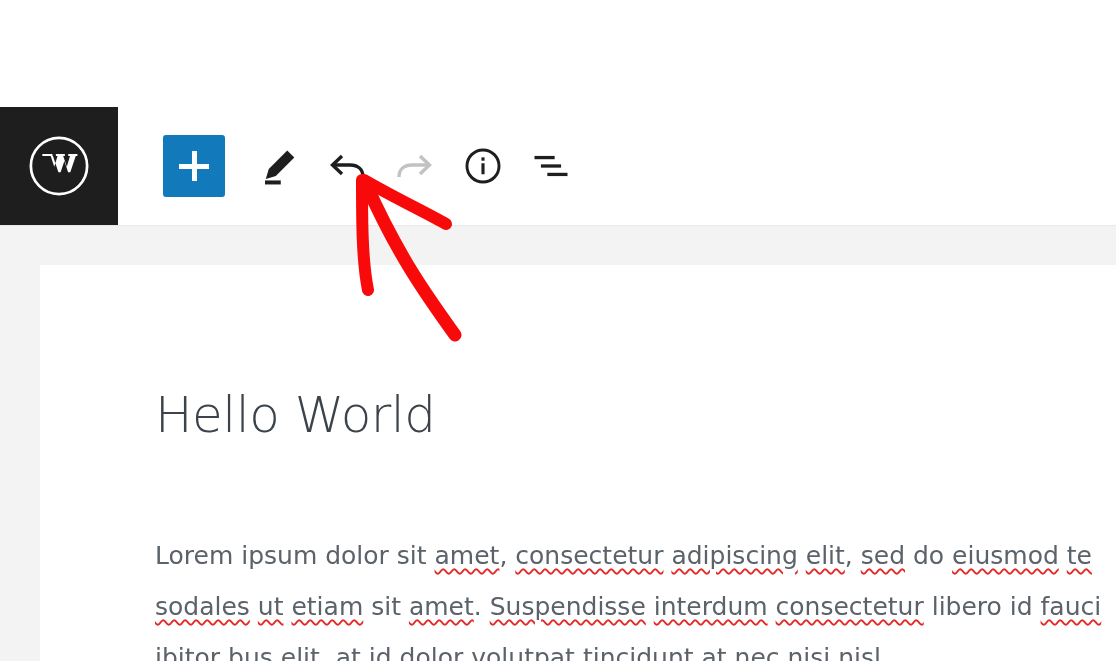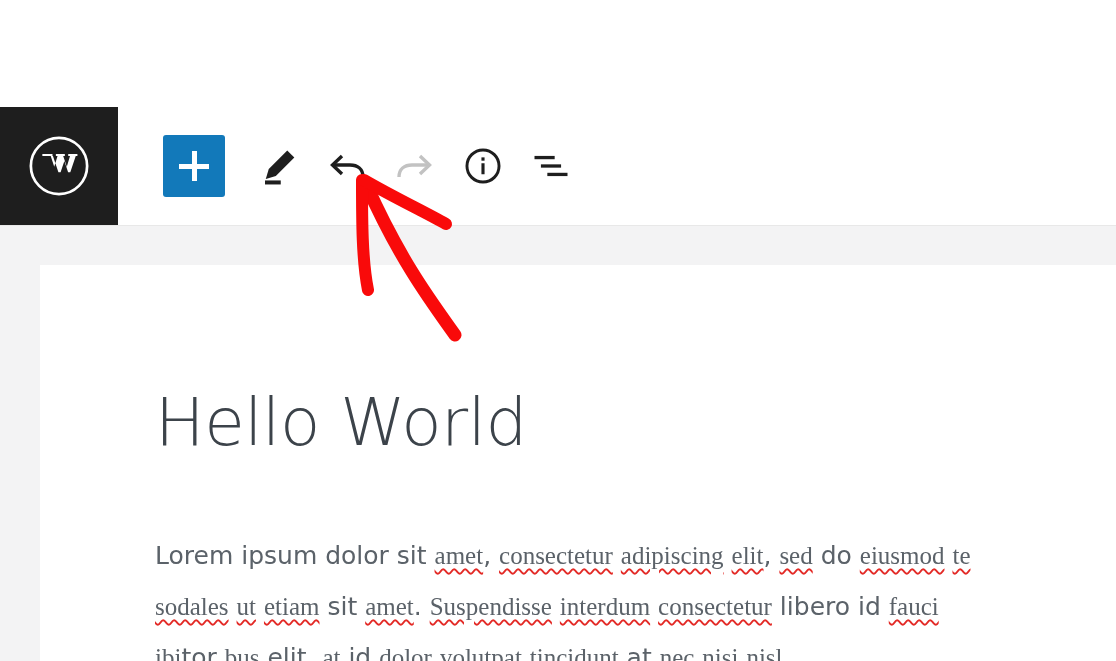--- a/index.html
+++ b/index.html
@@ -122,21 +122,21 @@
     overflow: hidden;
   }
 
   #post-title {
     position: absolute;
     left: 115px;
     top: 125px;
     margin: 0;
     font-family: "DejaVu Sans", sans-serif;
     font-weight: 300;
-    font-size: 66px;
+    font-size: 50px;
     line-height: 1;
     color: #3c434a;
     letter-spacing: -0.5px;
     white-space: nowrap;
   }
 
   #post-paragraph {
     position: absolute;
     left: 115px;
     top: 265px;
@@ -146,21 +146,20 @@
     font-size: 25px;
     line-height: 51px;
     color: #5b6269;
     white-space: pre-wrap;
     word-spacing: 0px;
   }
   .spell {
     text-decoration: underline wavy #e32a26;
     text-decoration-thickness: 2px;
     text-underline-offset: 4px;
-    font-family: Liberation Serif, serif;
   }
 
   
   #annotation-arrow {
     position: absolute;
     left: 300px;
     top: 150px;
     width: 220px;
     height: 210px;
     pointer-events: none;

